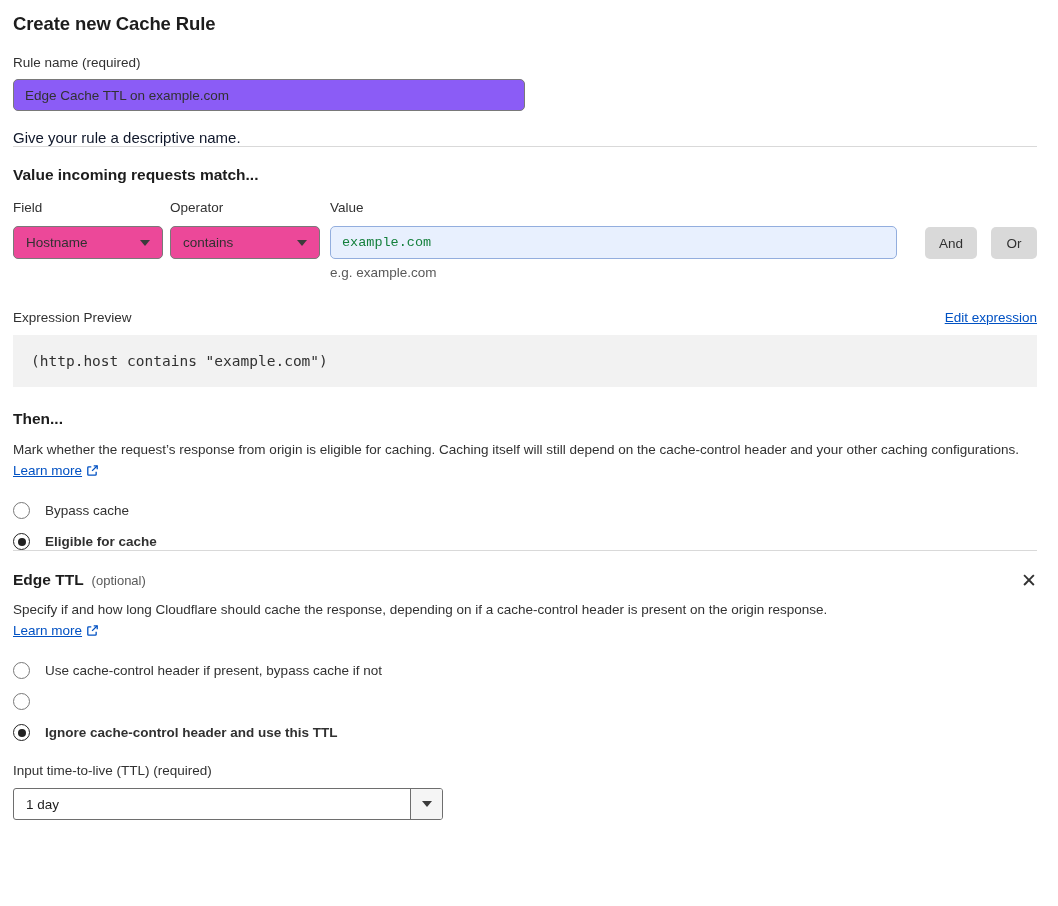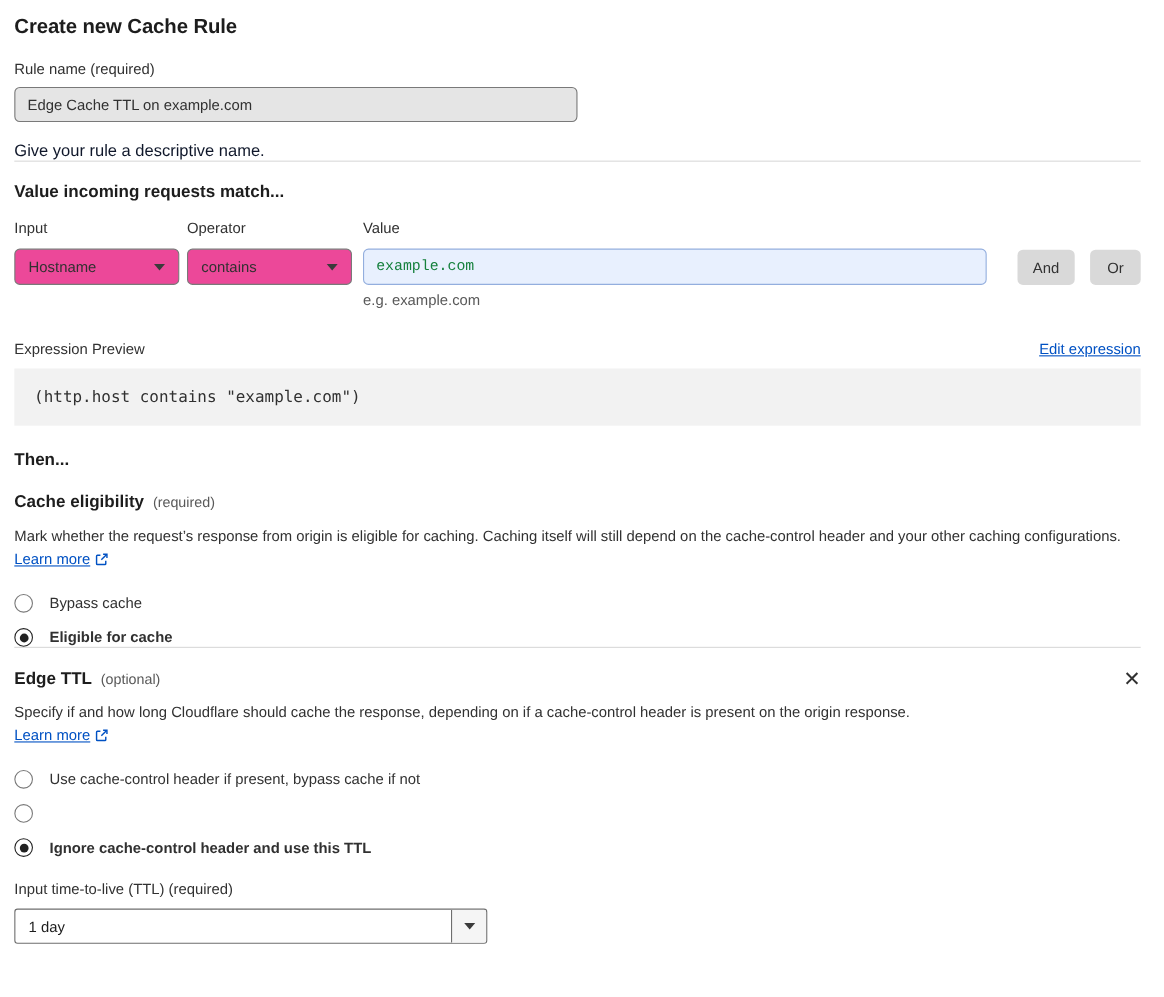--- a/index.html
+++ b/index.html
@@ -24,21 +24,21 @@
     display: block;
     margin-top: 9px;
     width: 512px;
     height: 32px;
     border: 1px solid #797979;
     border-radius: 5px;
     padding: 0 11px;
     font-family: "Liberation Sans", "DejaVu Sans", sans-serif;
     font-size: 13.5px;
     color: #313131;
-    background: #e5e5e5;
+    background: #8b5cf6;
     outline: none;
   }
   .help-text { margin-top: 18px; font-size: 15px; color: #0f172a; }
 
   hr.divider {
     border: none;
     border-top: 1px solid #d9d9d9;
     margin: 0;
   }
   .divider-1 { margin-top: 22px; }
@@ -229,21 +229,21 @@
   <div class="field-label rule-name-label">Rule name (required)</div>
   <input class="text-input" type="text" value="Edge Cache TTL on example.com" style="">
   <div class="help-text">Give your rule a descriptive name.</div>
 
   <hr class="divider divider-1">
 
   <h2 class="section-heading match-heading">Value incoming requests match...</h2>
 
   <div class="condition-row">
     <div class="condition-col col-field">
-      <div class="field-label">Input</div>
+      <div class="field-label">Field</div>
       <div class="select-box">
         <span>Hostname</span>
         <span class="caret"></span>
       </div>
     </div>
     <div class="condition-col col-operator">
       <div class="field-label">Operator</div>
       <div class="select-box">
         <span>contains</span>
         <span class="caret"></span>
@@ -261,24 +261,20 @@
   <div class="expression-row">
     <div class="field-label">Expression Preview</div>
     <a class="edit-link">Edit expression</a>
   </div>
   <div class="code-block">
     <span>(http.host contains "example.com")</span>
   </div>
 
   <h2 class="section-heading then-heading">Then...</h2>
 
-  <div class="subsection-head">
-    <h2 class="section-heading">Cache eligibility</h2>
-    <span class="badge">(required)</span>
-  </div>
   <p class="desc"><span>Mark whether the request’s response from origin is eligible for caching. Caching itself will still depend on the cache-control header and your other caching configurations.</span>
     <a class="learn-link">Learn more</a><span class="ext-icon"><svg width="13" height="13" viewBox="0 0 16 16" fill="none" stroke="currentColor" stroke-width="1.6">
           <path d="M6.5 3.5H3.2c-0.6 0-1 0.4-1 1v8.3c0 0.6 0.4 1 1 1h8.3c0.6 0 1-0.4 1-1V9.5"></path>
           <path d="M9.5 2.2h4.3v4.3"></path>
           <path d="M13.5 2.5L7.5 8.5"></path>
         </svg></span></p>
 
   <div class="radio-row radio-group-1">
     <span class="radio-circle"></span>
     <span class="radio-label">Bypass cache</span>

